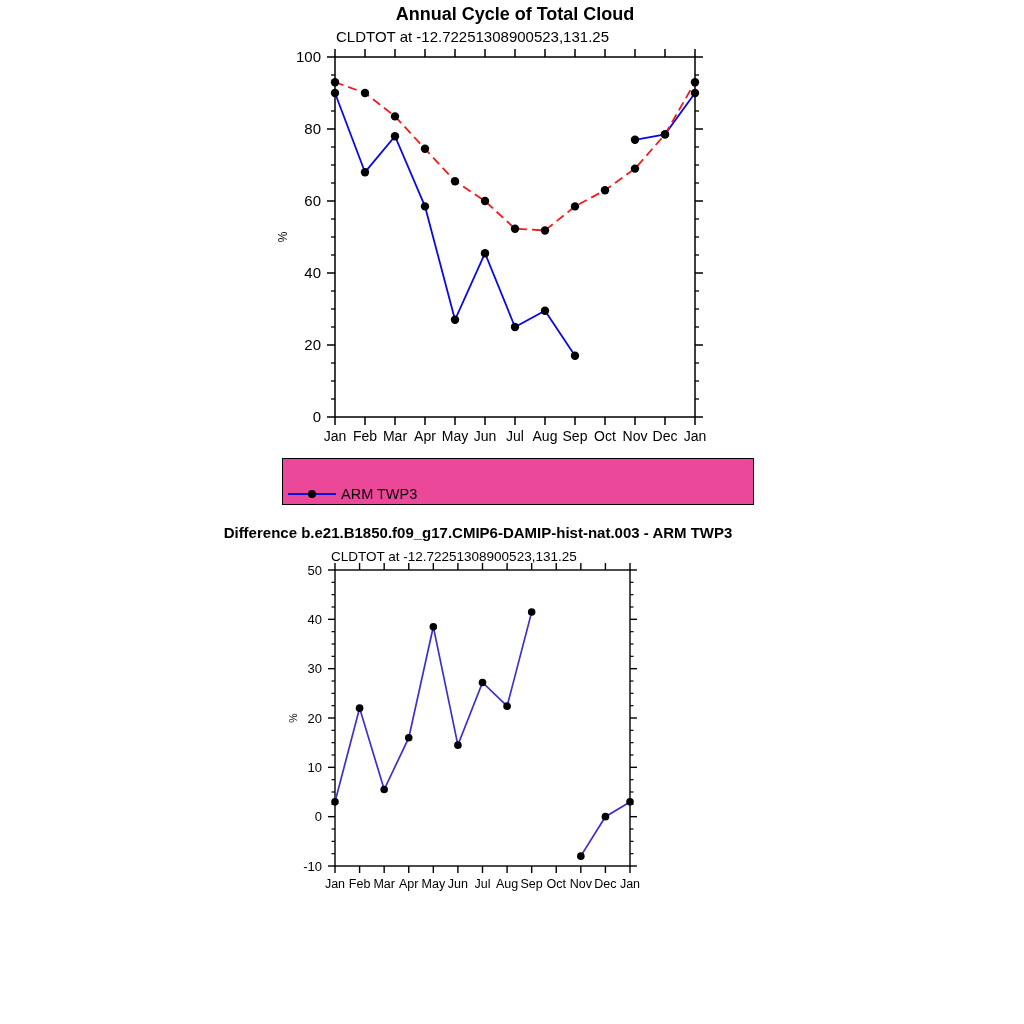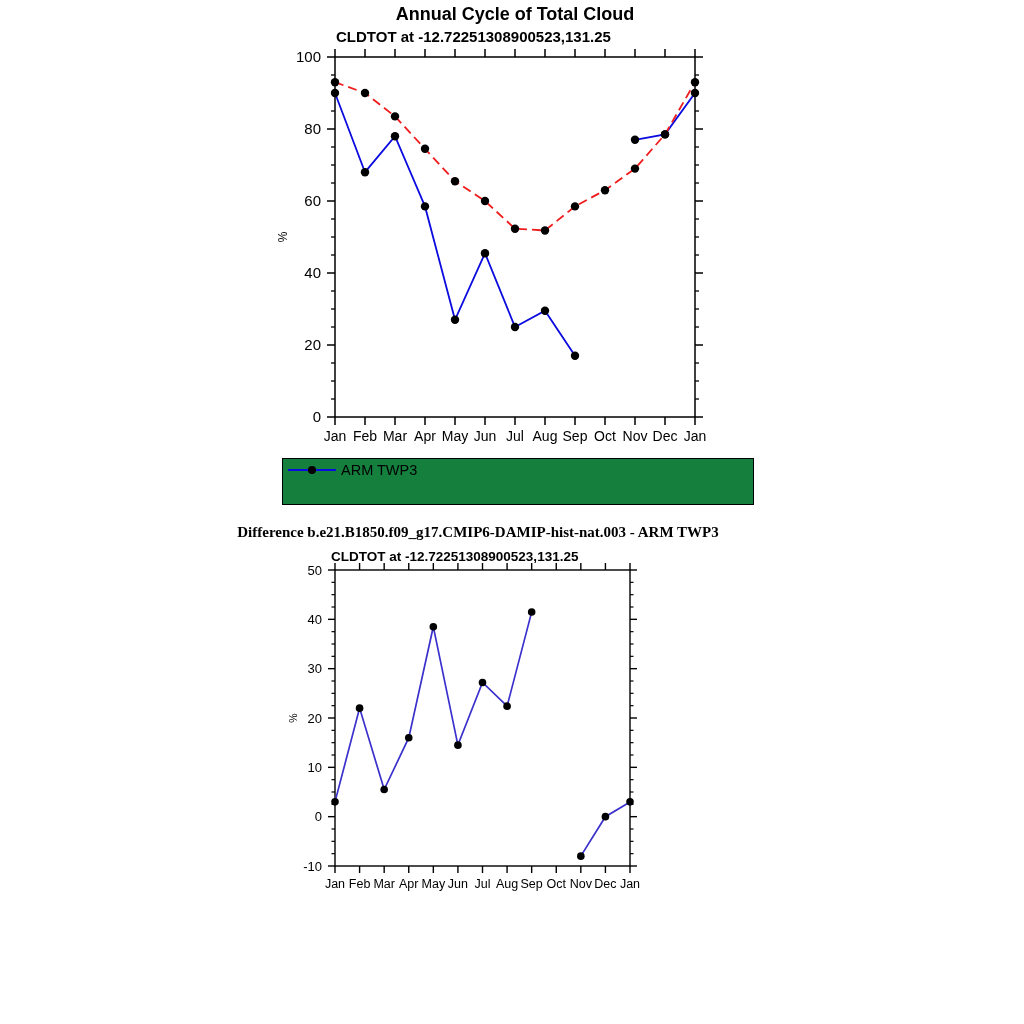--- a/index.html
+++ b/index.html
@@ -3,32 +3,32 @@
 <meta charset="utf-8">
 <style>
   html, body { margin:0; padding:0; background:#ffffff; }
   .canvas {
     position:relative; width:899px; height:1024px; background:#ffffff;
     font-family:"Liberation Sans", "DejaVu Sans", sans-serif; color:#000;
     overflow:hidden;
   }
   .chart-title { position:absolute; font-weight:bold; white-space:nowrap; }
   .chart1-title { left:515px; top:4px; font-size:18px; transform:translateX(-50%); }
-  .chart2-title { left:478px; top:524px; font-size:15px; transform:translateX(-50%);font-family:Liberation Serif, serif; }
-  .chart-subtitle { position:absolute; white-space:nowrap;font-weight:bold; }
+  .chart2-title { left:478px; top:524px; font-size:15px; transform:translateX(-50%); }
+  .chart-subtitle { position:absolute; white-space:nowrap; }
   .chart1-subtitle { left:336px; top:28px; font-size:15px; }
   .chart2-subtitle { left:331px; top:549px; font-size:13.5px; }
   .plot { position:absolute; }
   #plot-0 { left:250px; top:45px; width:500px; height:405px; }
   #plot-1 { left:250px; top:558px; width:450px; height:342px; }
   .legend {
     position:absolute; left:282px; top:458px; width:472px; height:47px;
     border:1.5px solid #000; box-sizing:border-box;
-    display:flex; flex-direction:column; justify-content:space-between;
-    padding-left:3px; background:#15803d;
+    display:flex; flex-direction:column; justify-content:flex-end;
+    padding-left:3px; background:#ec4899;
   }
   .legend-row { display:flex; align-items:center; height:21px; }
   .legend-sample { width:52px; height:20px; flex:0 0 52px; }
   .legend-label { font-size:14.5px; white-space:nowrap; margin-left:3px; }
 </style>
 </head>
 <body>
 
 <div class="canvas">
 

